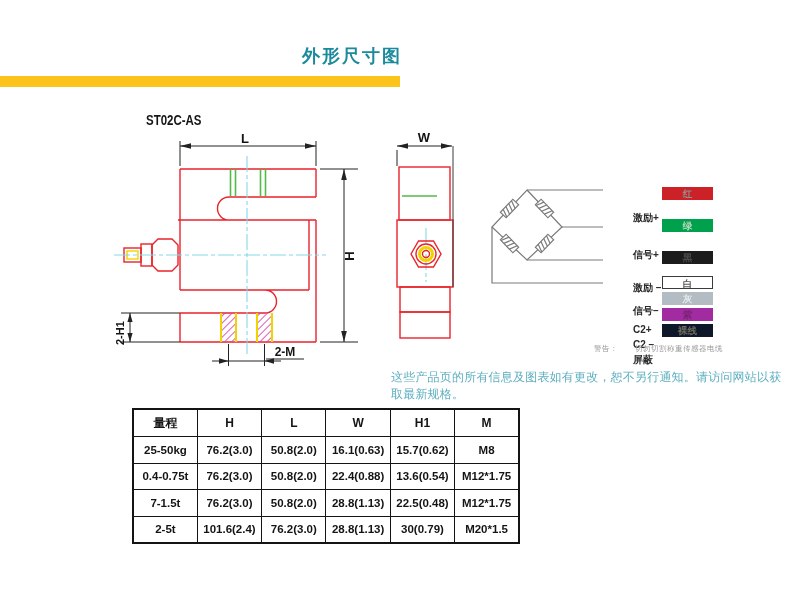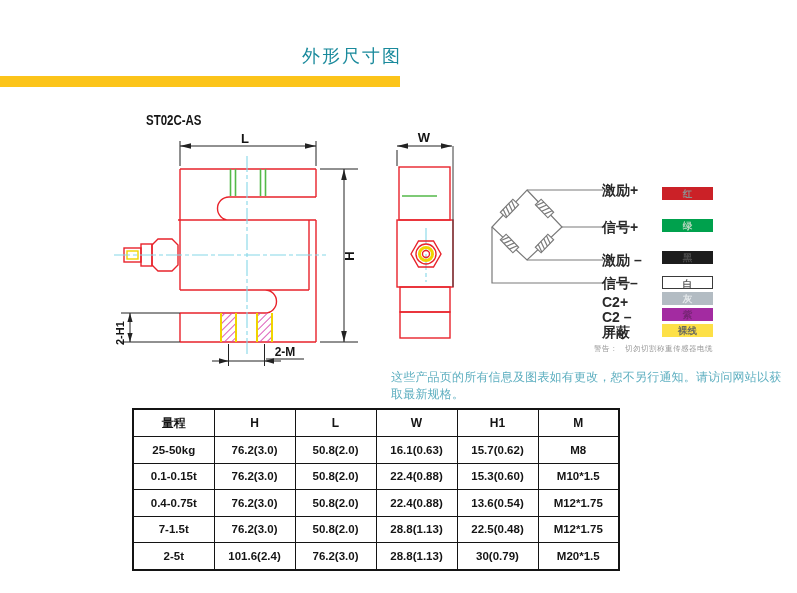--- a/index.html
+++ b/index.html
@@ -1,32 +1,32 @@
 <!DOCTYPE html>
 <html><head>
 <meta charset="utf-8">
 <style>
   html,body{margin:0;padding:0;background:#ffffff;}
   #page{position:relative;width:797px;height:593px;background:#fff;overflow:hidden;
         font-family:"Liberation Sans",sans-serif;}
   .abs{position:absolute;}
   #page-title{left:250px;top:44px;width:204px;text-align:center;
-              font-size:18px;font-weight:normal;letter-spacing:2px;color:#1A8A9C;}
+              font-size:18px;font-weight:bold;letter-spacing:2px;color:#1A8A9C;}
   #accent-bar{left:0;top:76px;width:400px;height:11px;background:#FCC41A;}
   #model-label{left:146px;top:112px;font-size:14px;font-weight:bold;color:#151515;
                transform:scaleX(0.82);transform-origin:left center;letter-spacing:0px;}
   svg{position:absolute;left:0;top:0;}
-  .wire-label{left:602px;width:54px;height:14px;line-height:14px;
-              font-size:14px;font-weight:bold;color:#2a2a2a;}
+  .wire-label{left:633px;width:54px;height:14px;line-height:14px;
+              font-size:10px;font-weight:bold;color:#2a2a2a;margin-top:28px;}
   .swatch{left:662px;width:51px;height:13px;line-height:13px;text-align:center;
           font-size:9.5px;font-weight:bold;box-sizing:border-box;}
   #warning{left:594px;top:344px;font-size:7.5px;color:#9a9a9a;letter-spacing:0.5px;}
-  #warning .w-prefix{margin-right:7px;}
+  #warning .w-prefix{margin-right:17px;}
   #notice{left:391px;top:369px;width:402px;font-size:12px;color:#5EAFC0;letter-spacing:0.2px;}
-  #spec-table{left:132px;top:408px;width:488px;border-collapse:collapse;
+  #spec-table{left:132px;top:408px;width:388px;border-collapse:collapse;
               table-layout:fixed;border:2px solid #141414;}
   #spec-table th,#spec-table td{border:1.5px solid #141414;text-align:center;
               font-size:11.5px;font-weight:bold;color:#141414;padding:0;}
   #spec-table th{height:26px;font-size:12px;}
   #spec-table td{height:25.5px;margin-left:8px;}
 </style>
 </head>
 <body>
 
 <div id="page">
@@ -178,21 +178,21 @@
   <div class="abs wire-label" style="top:295px">C2+</div>
   <div class="abs wire-label" style="top:310px">C2 –</div>
   <div class="abs wire-label" style="top:325px">屏蔽</div>
 
   <div class="abs swatch" style="top: 187px; background: rgb(203, 33, 39); color: rgb(143, 143, 143);">红</div>
   <div class="abs swatch" style="top: 219px; background: rgb(0, 161, 77); color: rgb(188, 216, 194);">绿</div>
   <div class="abs swatch" style="top: 251px; background: rgb(28, 28, 28); color: rgb(74, 74, 74);">黑</div>
   <div class="abs swatch" style="top: 276px; background: rgb(255, 255, 255); color: rgb(90, 90, 90); border: 1.5px solid rgb(58, 58, 58);">白</div>
   <div class="abs swatch" style="top: 292px; background: rgb(179, 188, 195); color: rgb(230, 234, 236);">灰</div>
   <div class="abs swatch" style="top: 308px; background: rgb(163, 43, 161); color: rgb(119, 37, 116);">紫</div>
-  <div class="abs swatch" style="top: 324px; background: #fde047; color: rgb(107, 107, 94);">裸线</div>
+  <div class="abs swatch" style="top: 324px; background: #0f172a; color: rgb(107, 107, 94);">裸线</div>
 
   <div class="abs" id="warning">
     <span class="w-prefix">警告：</span><span>切勿切割称重传感器电缆</span>
   </div>
 
   <div class="abs" id="notice">这些产品页的所有信息及图表如有更改，恕不另行通知。请访问网站以获取最新规格。</div>
 
   <table class="abs" id="spec-table">
     <thead>
       <tr>
@@ -207,28 +207,20 @@
     <tbody>
       <tr>
         <td>25-50kg</td>
         <td>76.2(3.0)</td>
         <td>50.8(2.0)</td>
         <td>16.1(0.63)</td>
         <td>15.7(0.62)</td>
         <td>M8</td>
       </tr>
       <tr>
-        <td>0.1-0.15t</td>
-        <td>76.2(3.0)</td>
-        <td>50.8(2.0)</td>
-        <td>22.4(0.88)</td>
-        <td>15.3(0.60)</td>
-        <td>M10*1.5</td>
-      </tr>
-      <tr>
         <td>0.4-0.75t</td>
         <td>76.2(3.0)</td>
         <td>50.8(2.0)</td>
         <td>22.4(0.88)</td>
         <td>13.6(0.54)</td>
         <td>M12*1.75</td>
       </tr>
       <tr>
         <td>7-1.5t</td>
         <td>76.2(3.0)</td>

